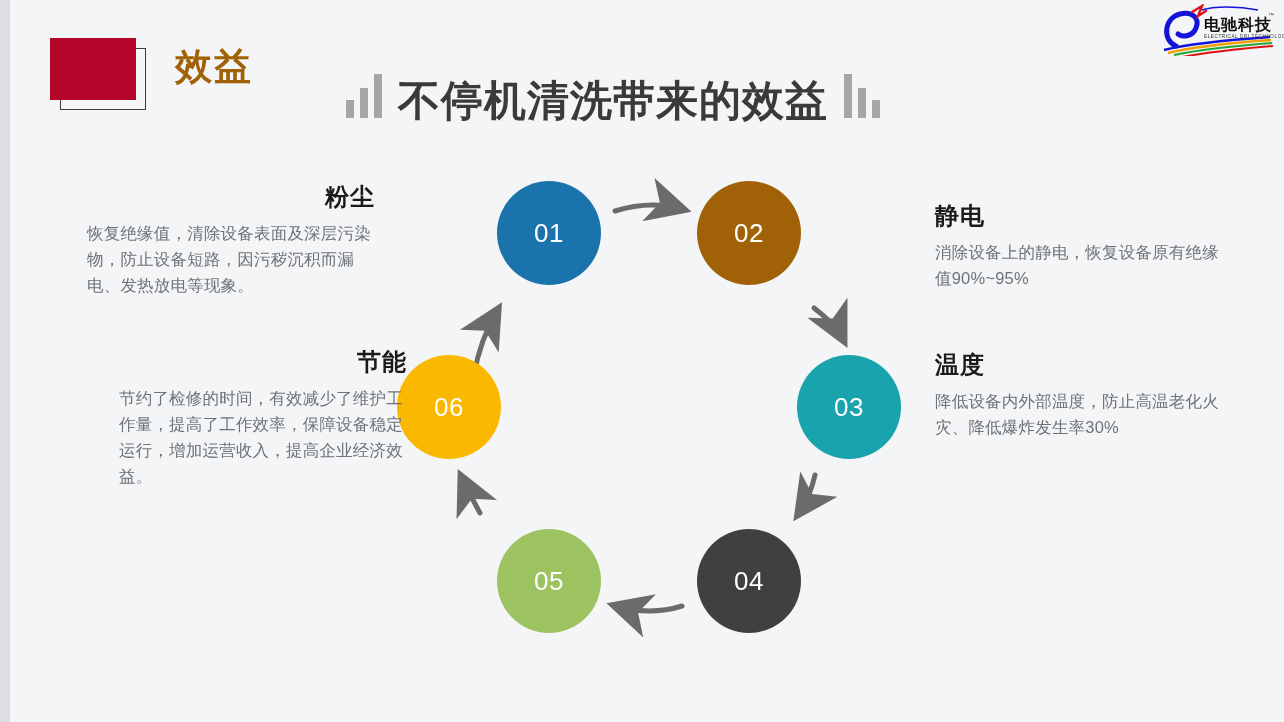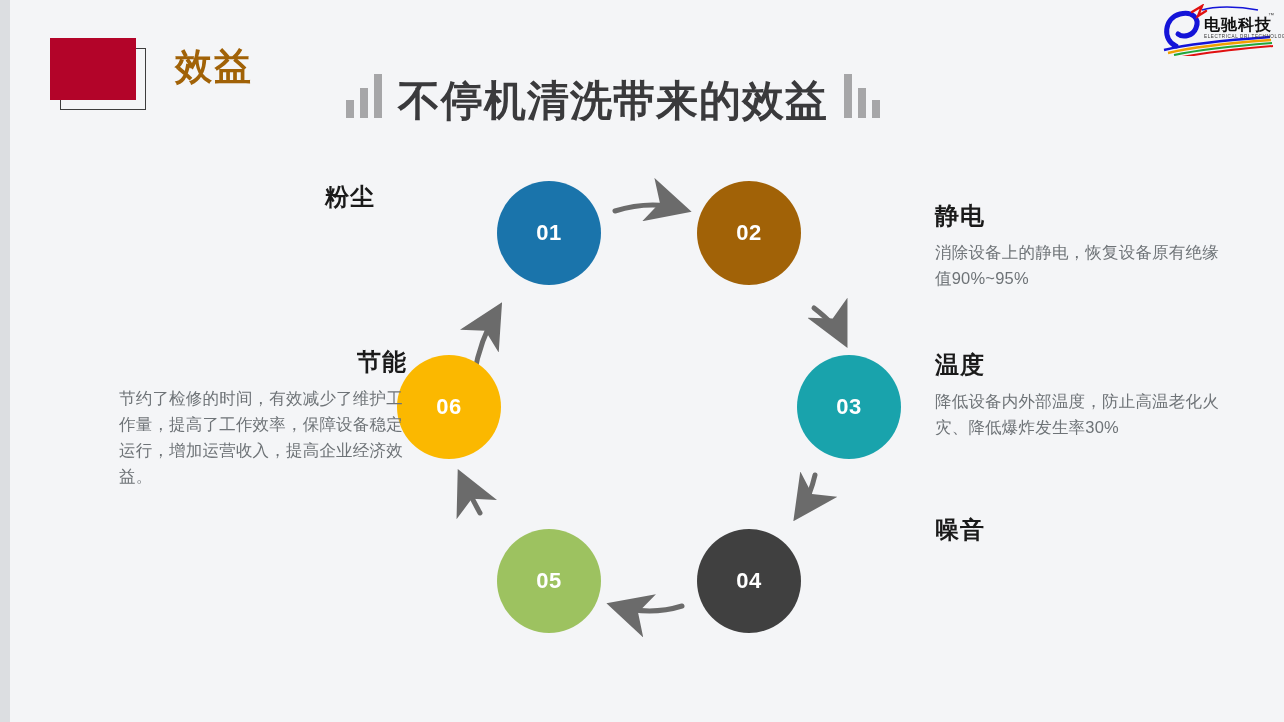--- a/index.html
+++ b/index.html
@@ -132,22 +132,22 @@
   }
 
   
   .circle {
     position: absolute;
     border-radius: 50%;
     display: flex;
     align-items: center;
     justify-content: center;
     color: #ffffff;
-    font-size: 22px;
-    font-weight: 700;
+    font-size: 26px;
+    font-weight: 400;
     letter-spacing: 0.5px;
   }
   #c1 { left: 487px; top: 181px; width: 104px; height: 104px; background: #1a74ab; }
   #c2 { left: 687px; top: 181px; width: 104px; height: 104px; background: #3498db; }
   #c3 { left: 787px; top: 355px; width: 104px; height: 104px; background: #19a3ac; }
   #c4 { left: 687px; top: 529px; width: 104px; height: 104px; background: #6fb263; }
   #c5 { left: 487px; top: 529px; width: 104px; height: 104px; background: #9dc260; }
   #c6 { left: 387px; top: 355px; width: 104px; height: 104px; background: #fbb800; }
 
   #arrows {
@@ -244,31 +244,31 @@
 
   <div class="circle" id="c1" style="background: rgb(26, 116, 171);">01</div>
   <div class="circle" id="c2" style="background: #a16207;">02</div>
   <div class="circle" id="c3" style="background: rgb(25, 163, 172);">03</div>
   <div class="circle" id="c4" style="background: #404040;">04</div>
   <div class="circle" id="c5" style="background: rgb(157, 194, 96);">05</div>
   <div class="circle" id="c6" style="background: rgb(251, 184, 0);">06</div>
 
   <div class="block left" id="b-dust">
     <div class="heading">粉尘</div>
+    <div class="body">恢复绝缘值，清除设备表面及深层污染物，防止设备短路，因污秽沉积而漏电、发热放电等现象。</div>
   </div>
   <div class="block left" id="b-energy">
     <div class="heading">节能</div>
     <div class="body">节约了检修的时间，有效减少了维护工作量，提高了工作效率，保障设备稳定运行，增加运营收入，提高企业经济效益。</div>
   </div>
 
   <div class="block right" id="b-static">
     <div class="heading">静电</div>
     <div class="body">消除设备上的静电，恢复设备原有绝缘值90%~95%</div>
   </div>
   <div class="block right" id="b-temp">
     <div class="heading">温度</div>
     <div class="body">降低设备内外部温度，防止高温老化火灾、降低爆炸发生率30%</div>
   </div>
   <div class="block right" id="b-noise">
-    <div class="heading">噪音</div>
   </div>
 
 </div>
 
 </body></html>

